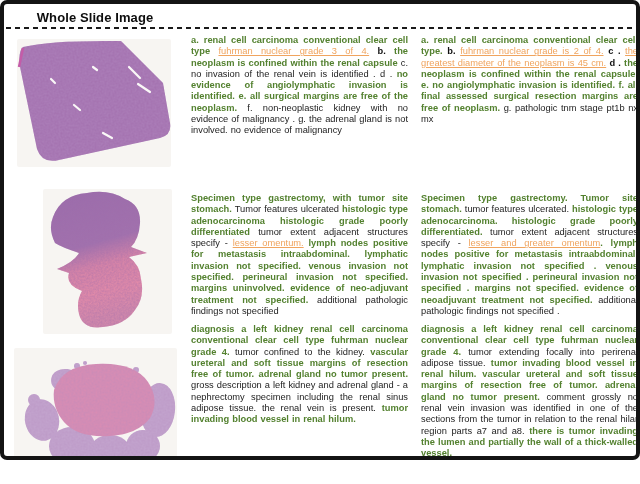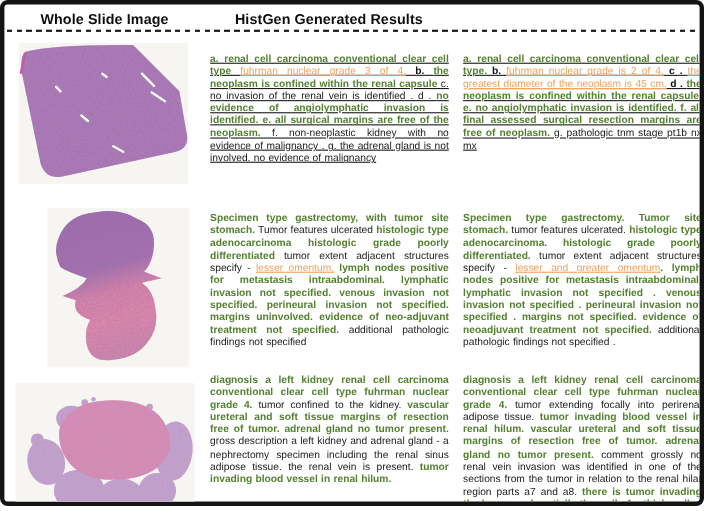--- a/index.html
+++ b/index.html
@@ -33,42 +33,41 @@
   }
   .report{
     position:absolute;width:217px;
     font-size:9.3px;line-height:11.3px;
     text-align:justify;text-justify:inter-word;
     color:var(--ink);
     word-spacing:0.4px;
   }
   .hg{left:187px;}
   .gt{left:417px;}
-  .r1{top:44px;text-decoration:underline;}
+  .r1{top:31px;}
   .r2{top:189px;}
-  .r3{top:336px;}
+  .r3{top:320px;}
   .seg-green{color:var(--green);font-weight:bold;}
   .seg-black{color:var(--ink);font-weight:normal;}
   .seg-black-bold{color:#101010;font-weight:bold;}
   .seg-orange{color:var(--orange);font-weight:normal;text-decoration:underline;}
   .wsi-card{
     position:absolute;background:#f7f5f2;border-radius:2px;overflow:hidden;
   }
   .wsi-1{left:13px;top:35px;width:154px;height:128px;}
   .wsi-2{left:39px;top:185px;width:129px;height:145px;}
   .wsi-3{left:10px;top:344px;width:163px;height:126px;}
   .wsi-card svg{display:block;width:100%;height:100%;}
 </style>
 </head>
 <body>
 
 <div class="figure">
 
   <div class="hdr c1">Whole Slide Image</div>
-  <div class="hdr c2">HistGen Generated Results</div>
   <div class="dashline"></div>
 
   <div class="wsi-card wsi-1">
     <svg viewBox="0 0 154 128">
       <defs>
         <filter id="nz1" x="-5%" y="-5%" width="110%" height="110%">
           <feTurbulence type="fractalNoise" baseFrequency="0.5" numOctaves="2" seed="11" result="t"></feTurbulence>
           <feColorMatrix in="t" type="matrix" values="0 0 0 0 0.33  0 0 0 0 0.13  0 0 0 0 0.38  0 0 0 0.6 0" result="c"></feColorMatrix>
           <feComposite in="c" in2="SourceAlpha" operator="in"></feComposite>
         </filter>

